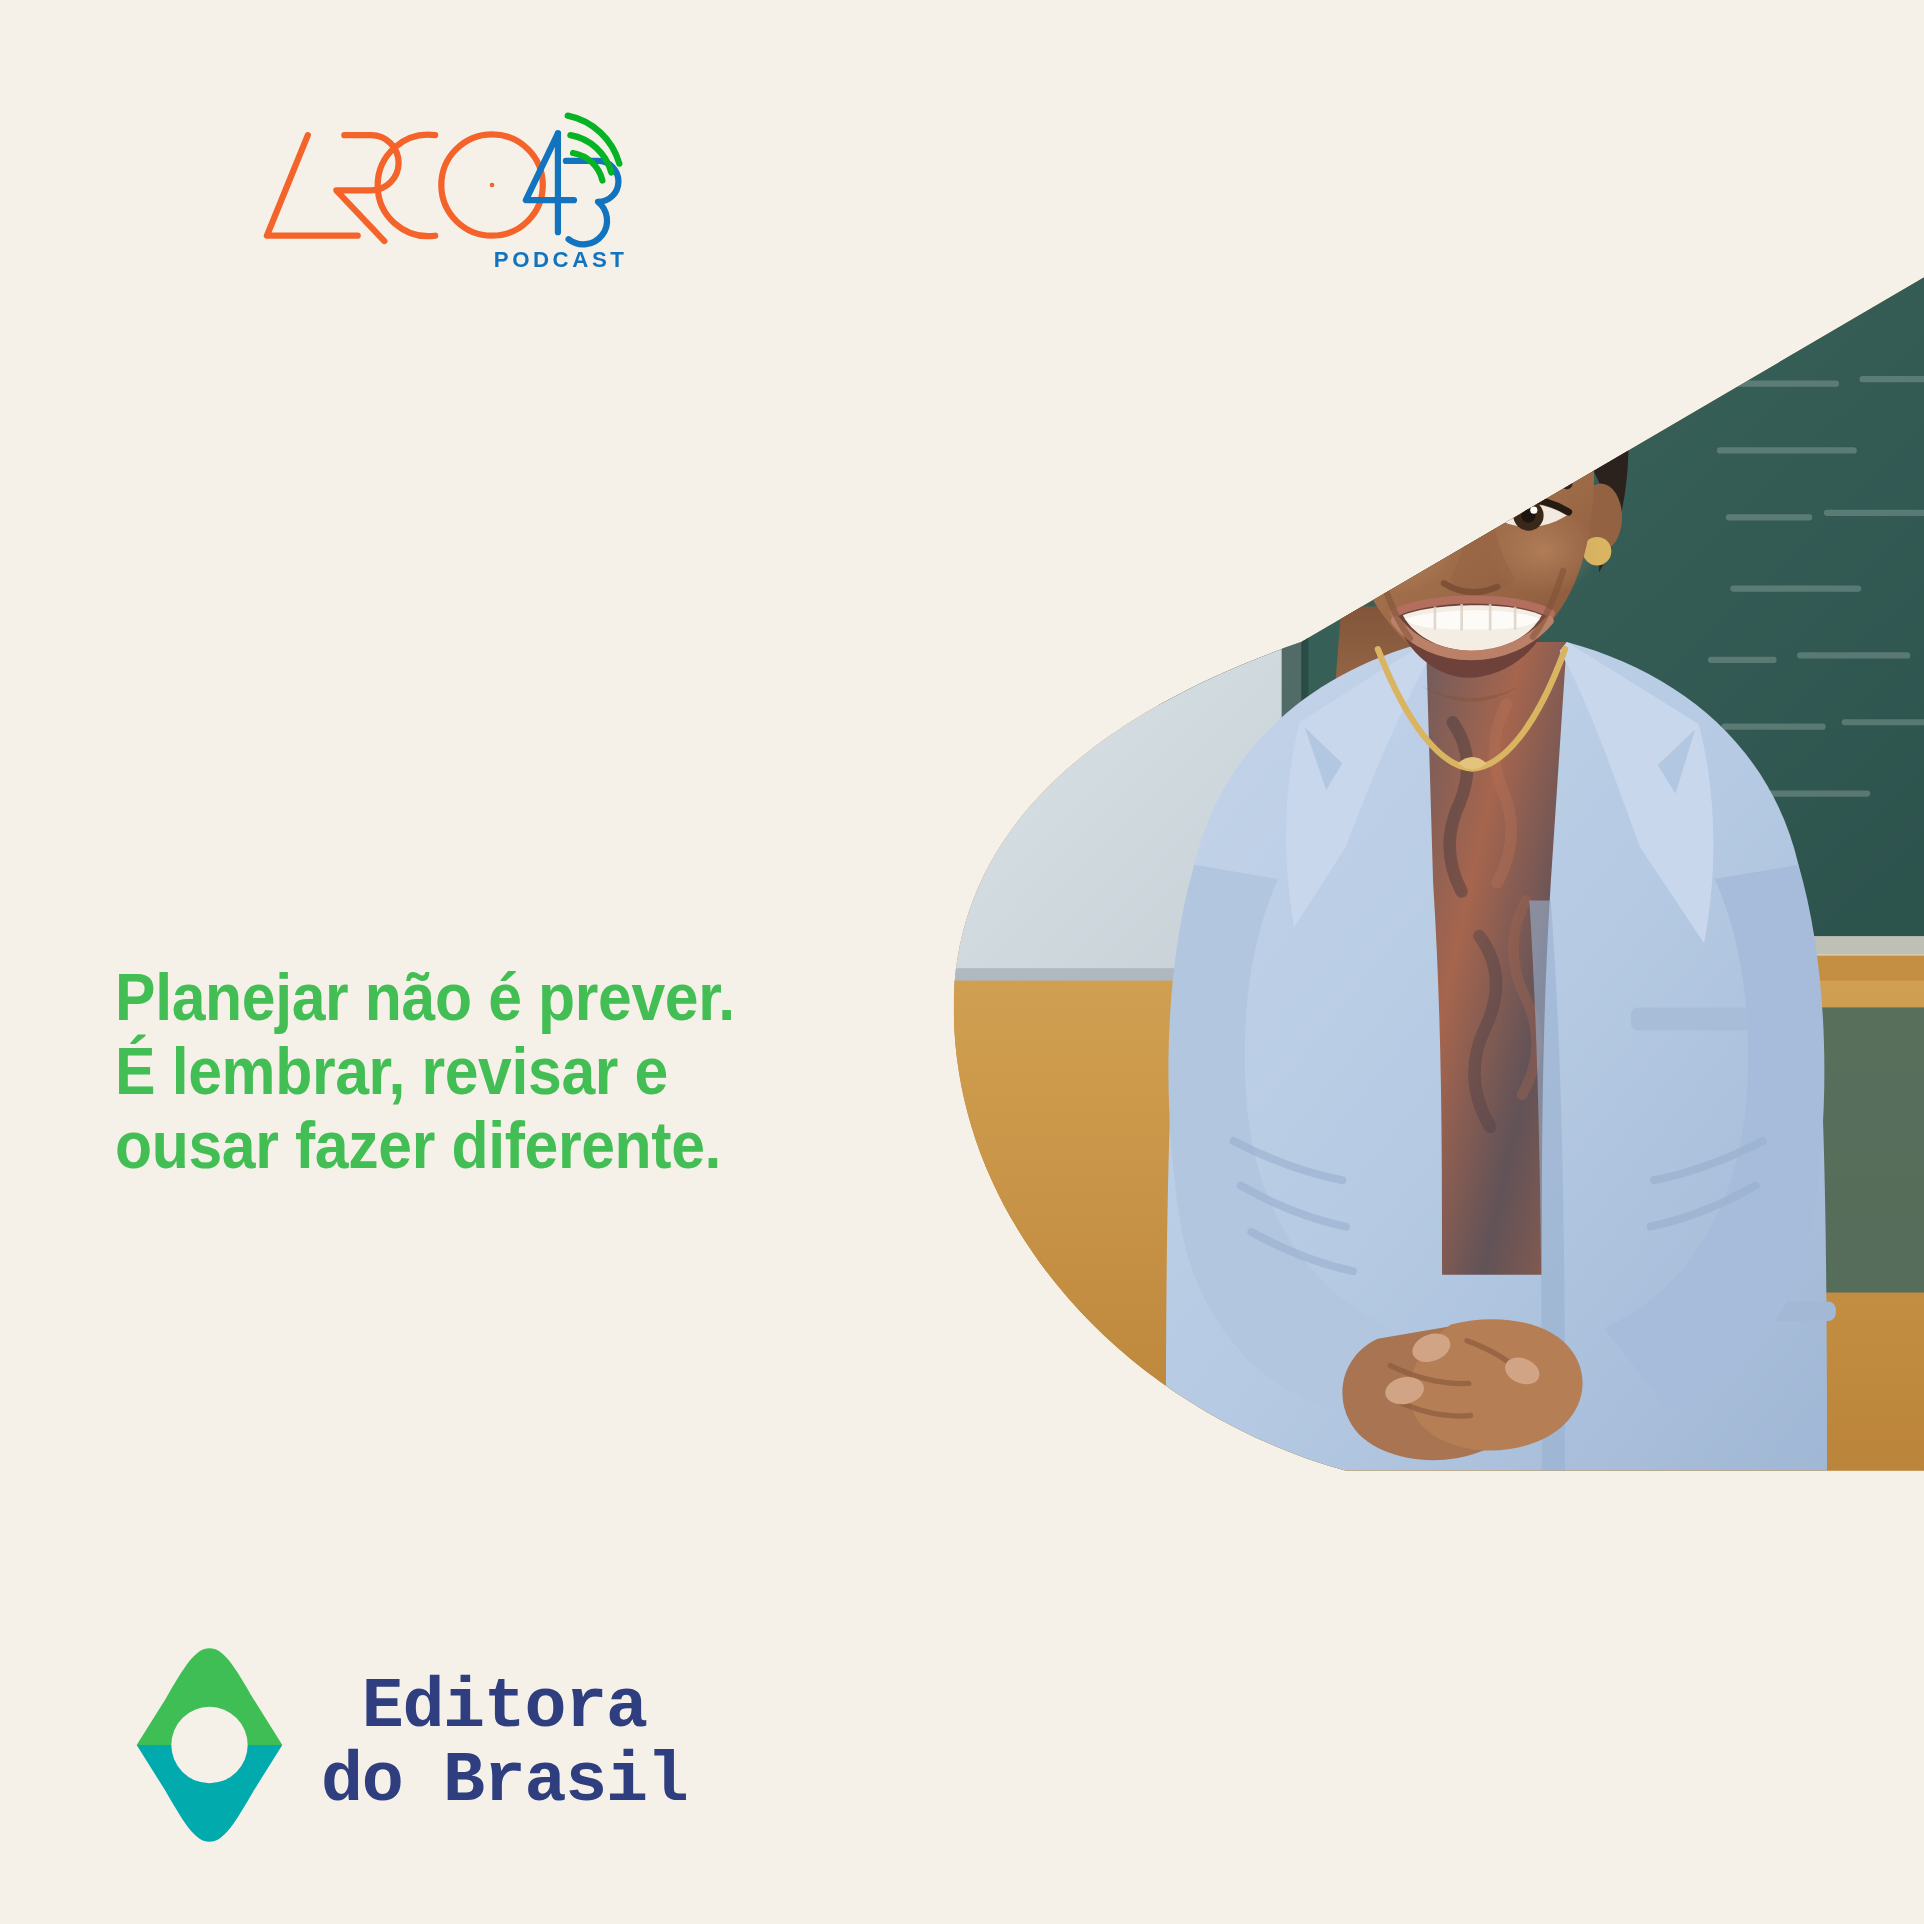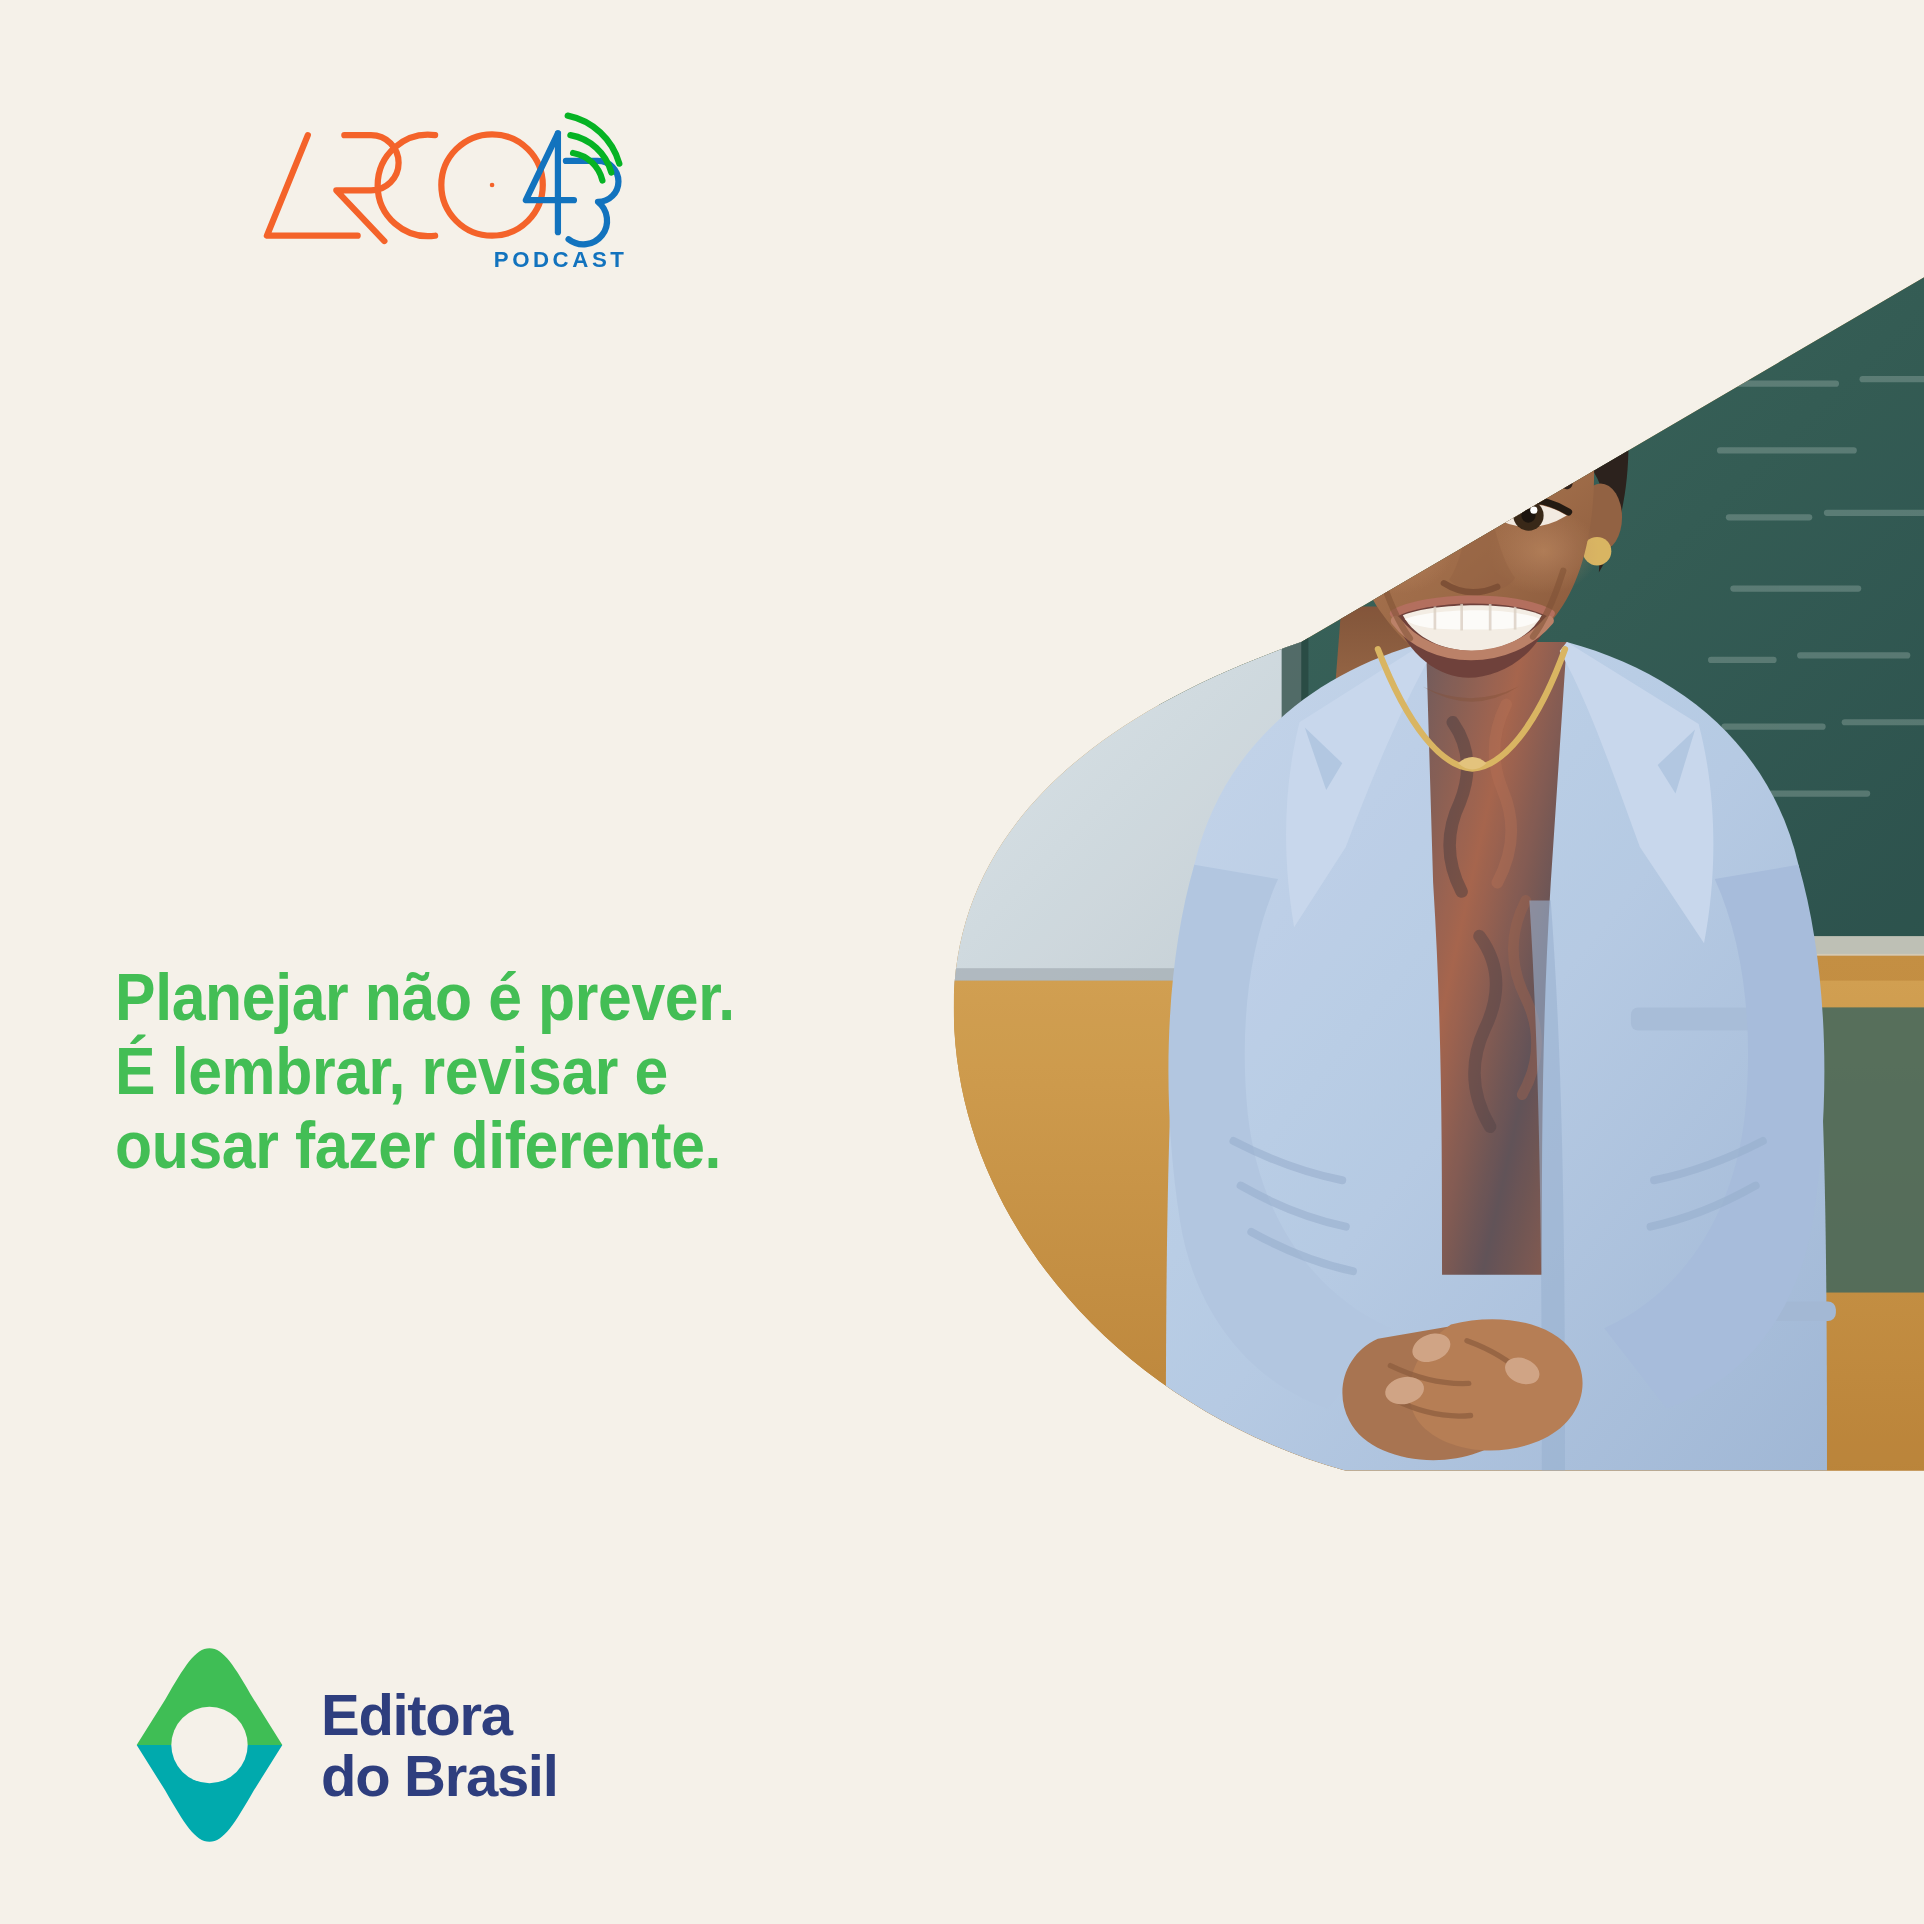--- a/index.html
+++ b/index.html
@@ -49,25 +49,26 @@
     white-space:nowrap;
     margin:0;
   }
 
   
   .brand{position:absolute;left:134px;top:1645px;display:flex;align-items:center;gap:36px;}
   .brand-mark{width:151px;height:200px;flex:0 0 auto;}
   .brand-mark svg{display:block;width:151px;height:200px;}
   .brand-text{
     color:#2E3E7E;
-    font-family:Liberation Sans, sans-serif;
+    font-family:Liberation Mono, monospace;
     font-weight:700;
-    font-size:58px;
+    font-size:70px;
     line-height:1.06;
     letter-spacing:-1.3px;
+    text-align:center;
   }
 
   
   .photo-wrap{
     position:absolute;left:927px;top:223px;width:998px;height:1248px;
   }
   .photo-wrap svg{display:block;width:998px;height:1248px;}
 </style>
 </head>
 <body>

